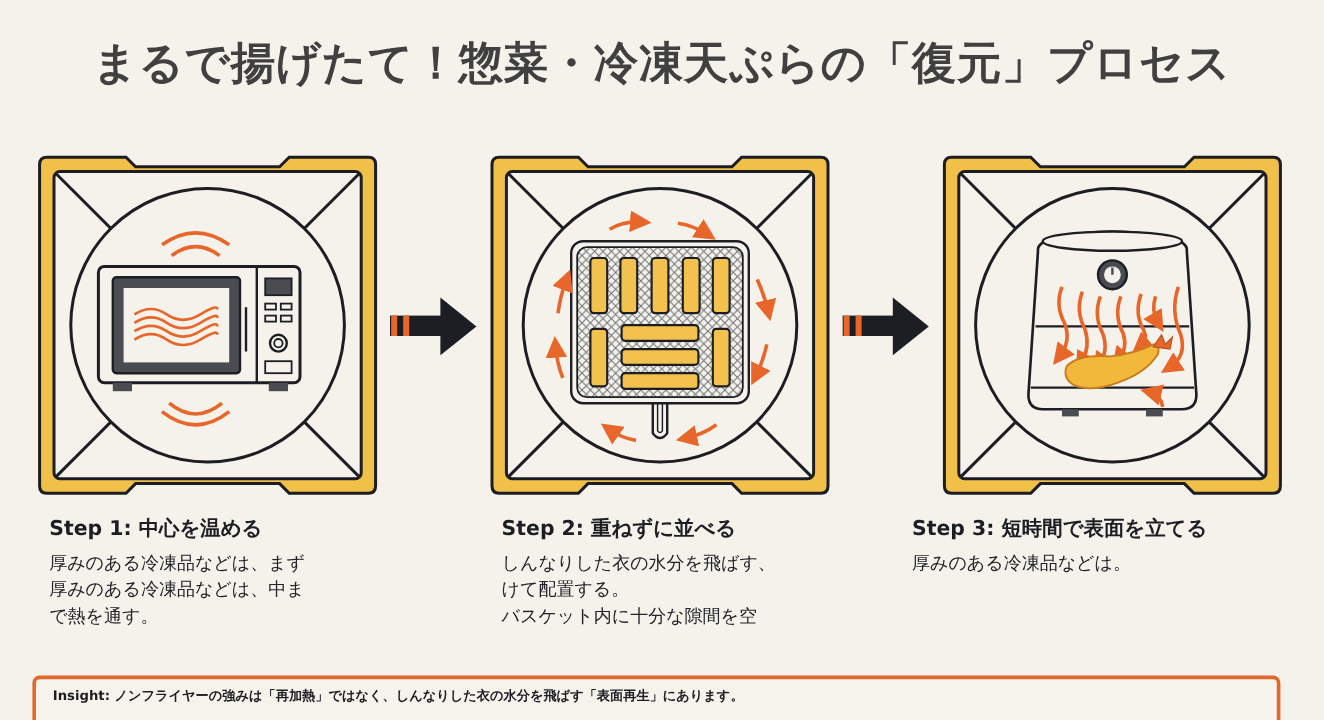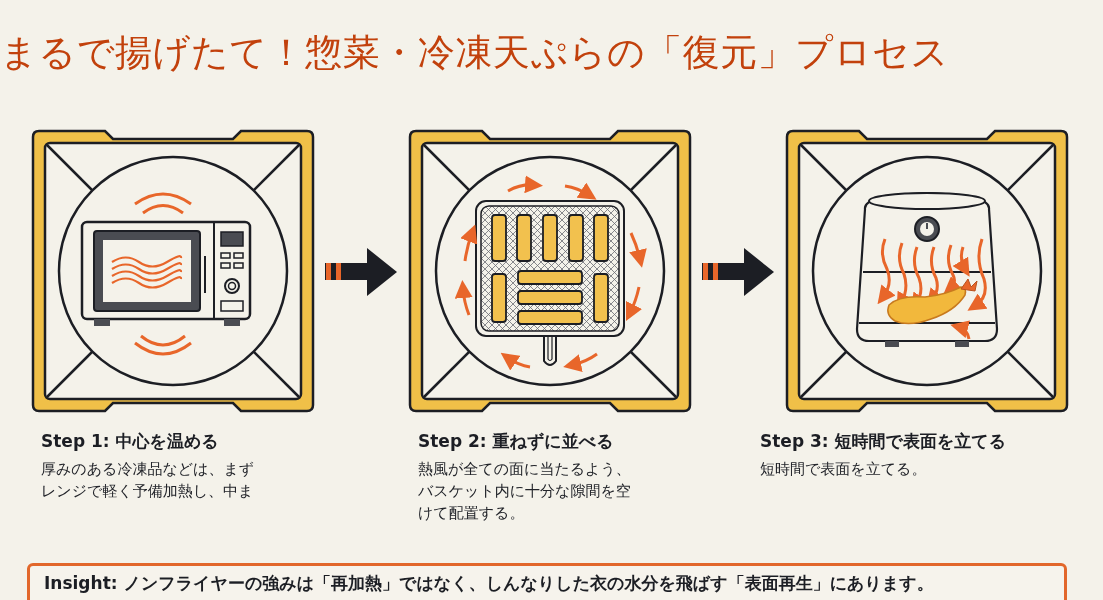--- a/index.html
+++ b/index.html
@@ -5,36 +5,36 @@
   html, body { margin: 0; padding: 0; }
   body {
     width: 1103px; height: 600px; overflow: hidden;
     background: #f4f2ea;
     font-family: "DejaVu Sans", "Liberation Sans", sans-serif;
     color: #1c1e24;
     position: relative;
   }
   .title {
     position: absolute; left: 0; top: 28px; width: 1103px;
-    text-align: left; font-weight: normal; font-size: 37px;
-    letter-spacing: 0.5px; color: #c2410c;
+    text-align: center; font-weight: bold; font-size: 37px;
+    letter-spacing: 0.5px; color: #404040;
   }
   .panel { position: absolute; top: 129px; width: 284px; height: 284px; }
   .panel svg { position: absolute; left: 0; top: 0; }
   .arrow { position: absolute; top: 246px; width: 74px; height: 52px; }
   .step { position: absolute; top: 430px; width: 320px; }
   .step-title { font-weight: bold; font-size: 17px; line-height: 22px; margin-bottom: 6px; }
   .step-body { font-size: 15px; line-height: 22px; color: #22242a; }
   .insight {
     position: absolute; left: 27px; top: 563px; width: 1040px; height: 50px;
     border: 3px solid #e2672b; border-radius: 6px; box-sizing: border-box;
     background: #f6f3ec;
   }
   .insight-text {
-    position: absolute; left: 14px; top: 6px; font-weight: bold; font-size: 17px;
+    position: absolute; left: 14px; top: 6px; font-weight: bold; font-size: 11px;
     white-space: nowrap; color: #1c1e24;
   }
 </style>
 </head>
 <body>
 
 <div class="title">まるで揚げたて！惣菜・冷凍天ぷらの「復元」プロセス</div>
 
 <div class="panel" style="left:31px;">
   <svg width="284" height="284" viewBox="0 0 284 284">
@@ -170,35 +170,36 @@
     <path d="M110,192 Q100,186 104,176 Q114,166 140,168 Q160,166 176,158 Q182,158 180,166 Q170,182 146,190 Q124,198 110,192 Z" fill="#f2b83c" stroke="#c87a1e" stroke-width="1.5"></path>
     <path d="M176,160 L183,150 L186,158 L192,152 L190,162 Z" fill="#e8662a" stroke="#b9501c" stroke-width="1"></path>
     <path d="M184,210 Q182,200 174,198" fill="none" stroke="#e8662a" stroke-width="3" marker-end="url(#ah3)"></path>
   </svg>
 </div>
 
 <div class="step" style="left:41px;">
   <div class="step-title">Step 1: 中心を温める</div>
   <div class="step-body">
     <div>厚みのある冷凍品などは、まず</div>
-    <div>レンジで軽く予備加熱し、中ま</div>
+    <div>厚みのある冷凍品などは、中ま</div>
+    <div>で熱を通す。</div>
   </div>
 </div>
 
 <div class="step" style="left:418px;">
   <div class="step-title">Step 2: 重ねずに並べる</div>
   <div class="step-body">
-    <div>熱風が全ての面に当たるよう、</div>
+    <div>しんなりした衣の水分を飛ばす、</div>
+    <div>けて配置する。</div>
     <div>バスケット内に十分な隙間を空</div>
-    <div>けて配置する。</div>
   </div>
 </div>
 
 <div class="step" style="left:760px; width:300px;">
   <div class="step-title">Step 3: 短時間で表面を立てる</div>
   <div class="step-body">
-    <div>短時間で表面を立てる。</div>
+    <div>厚みのある冷凍品などは。</div>
   </div>
 </div>
 
 <div class="insight">
   <div class="insight-text">Insight: ノンフライヤーの強みは「再加熱」ではなく、しんなりした衣の水分を飛ばす「表面再生」にあります。</div>
 </div>
 
 </body></html>

